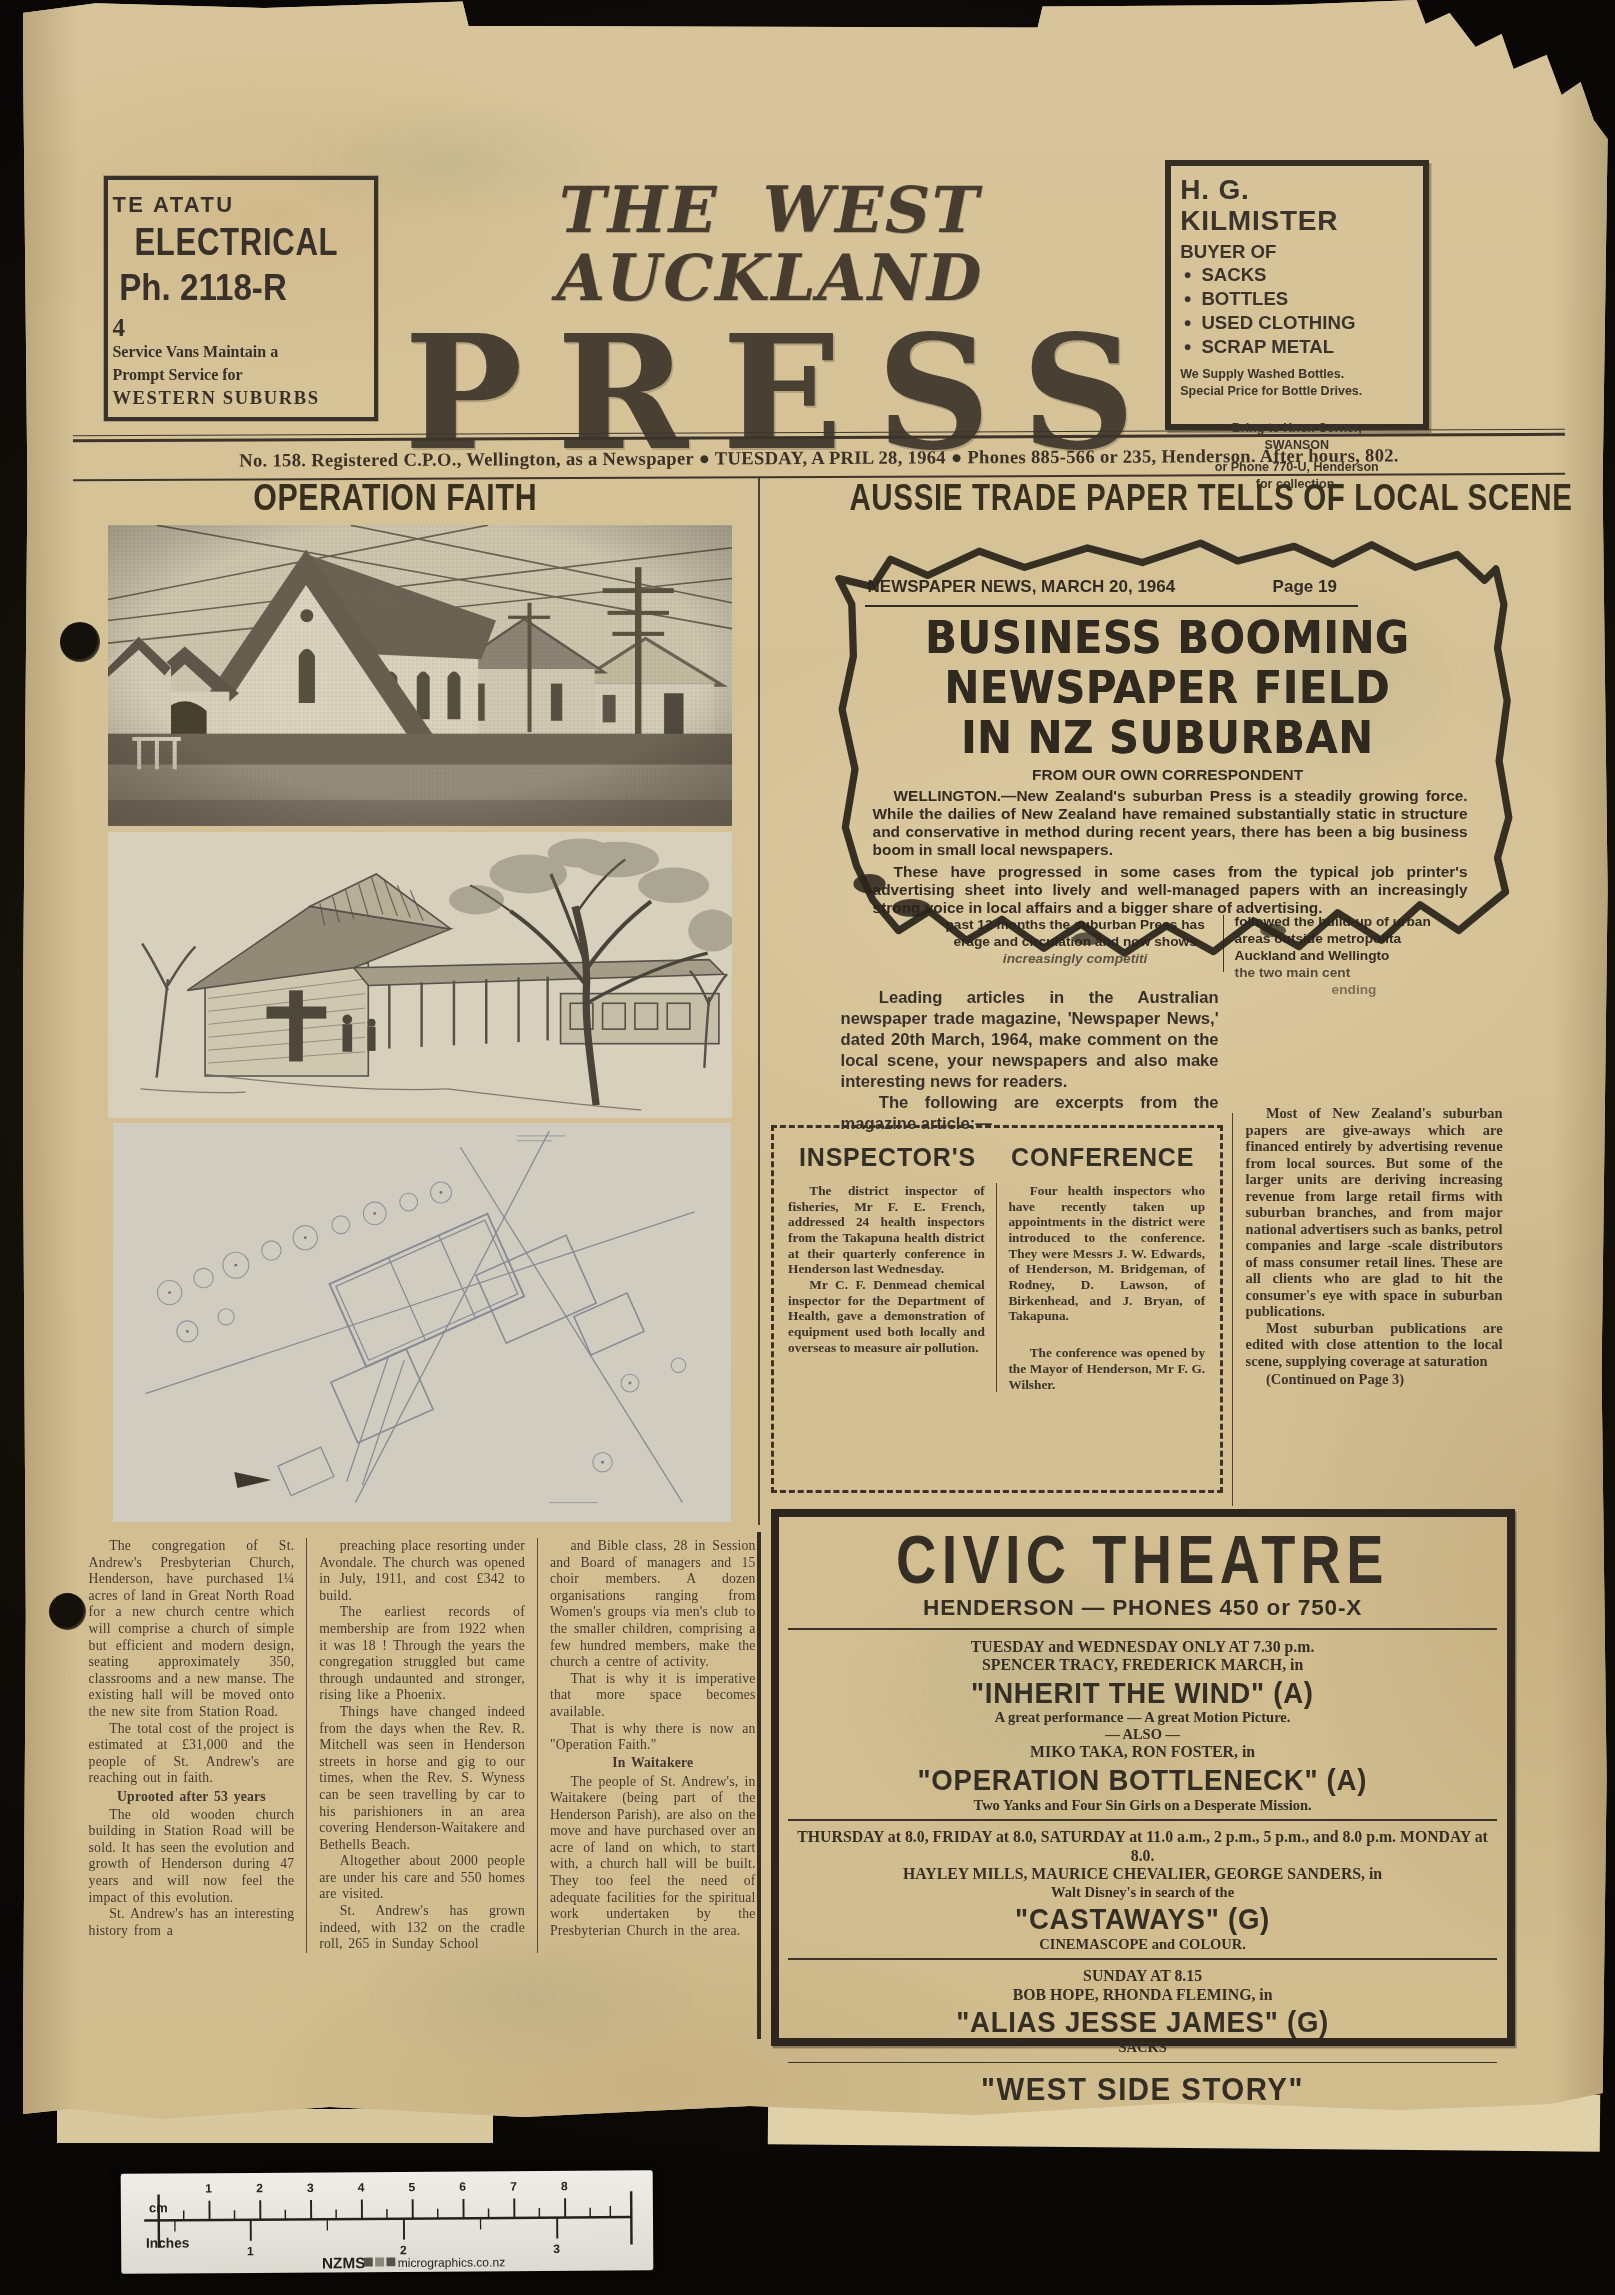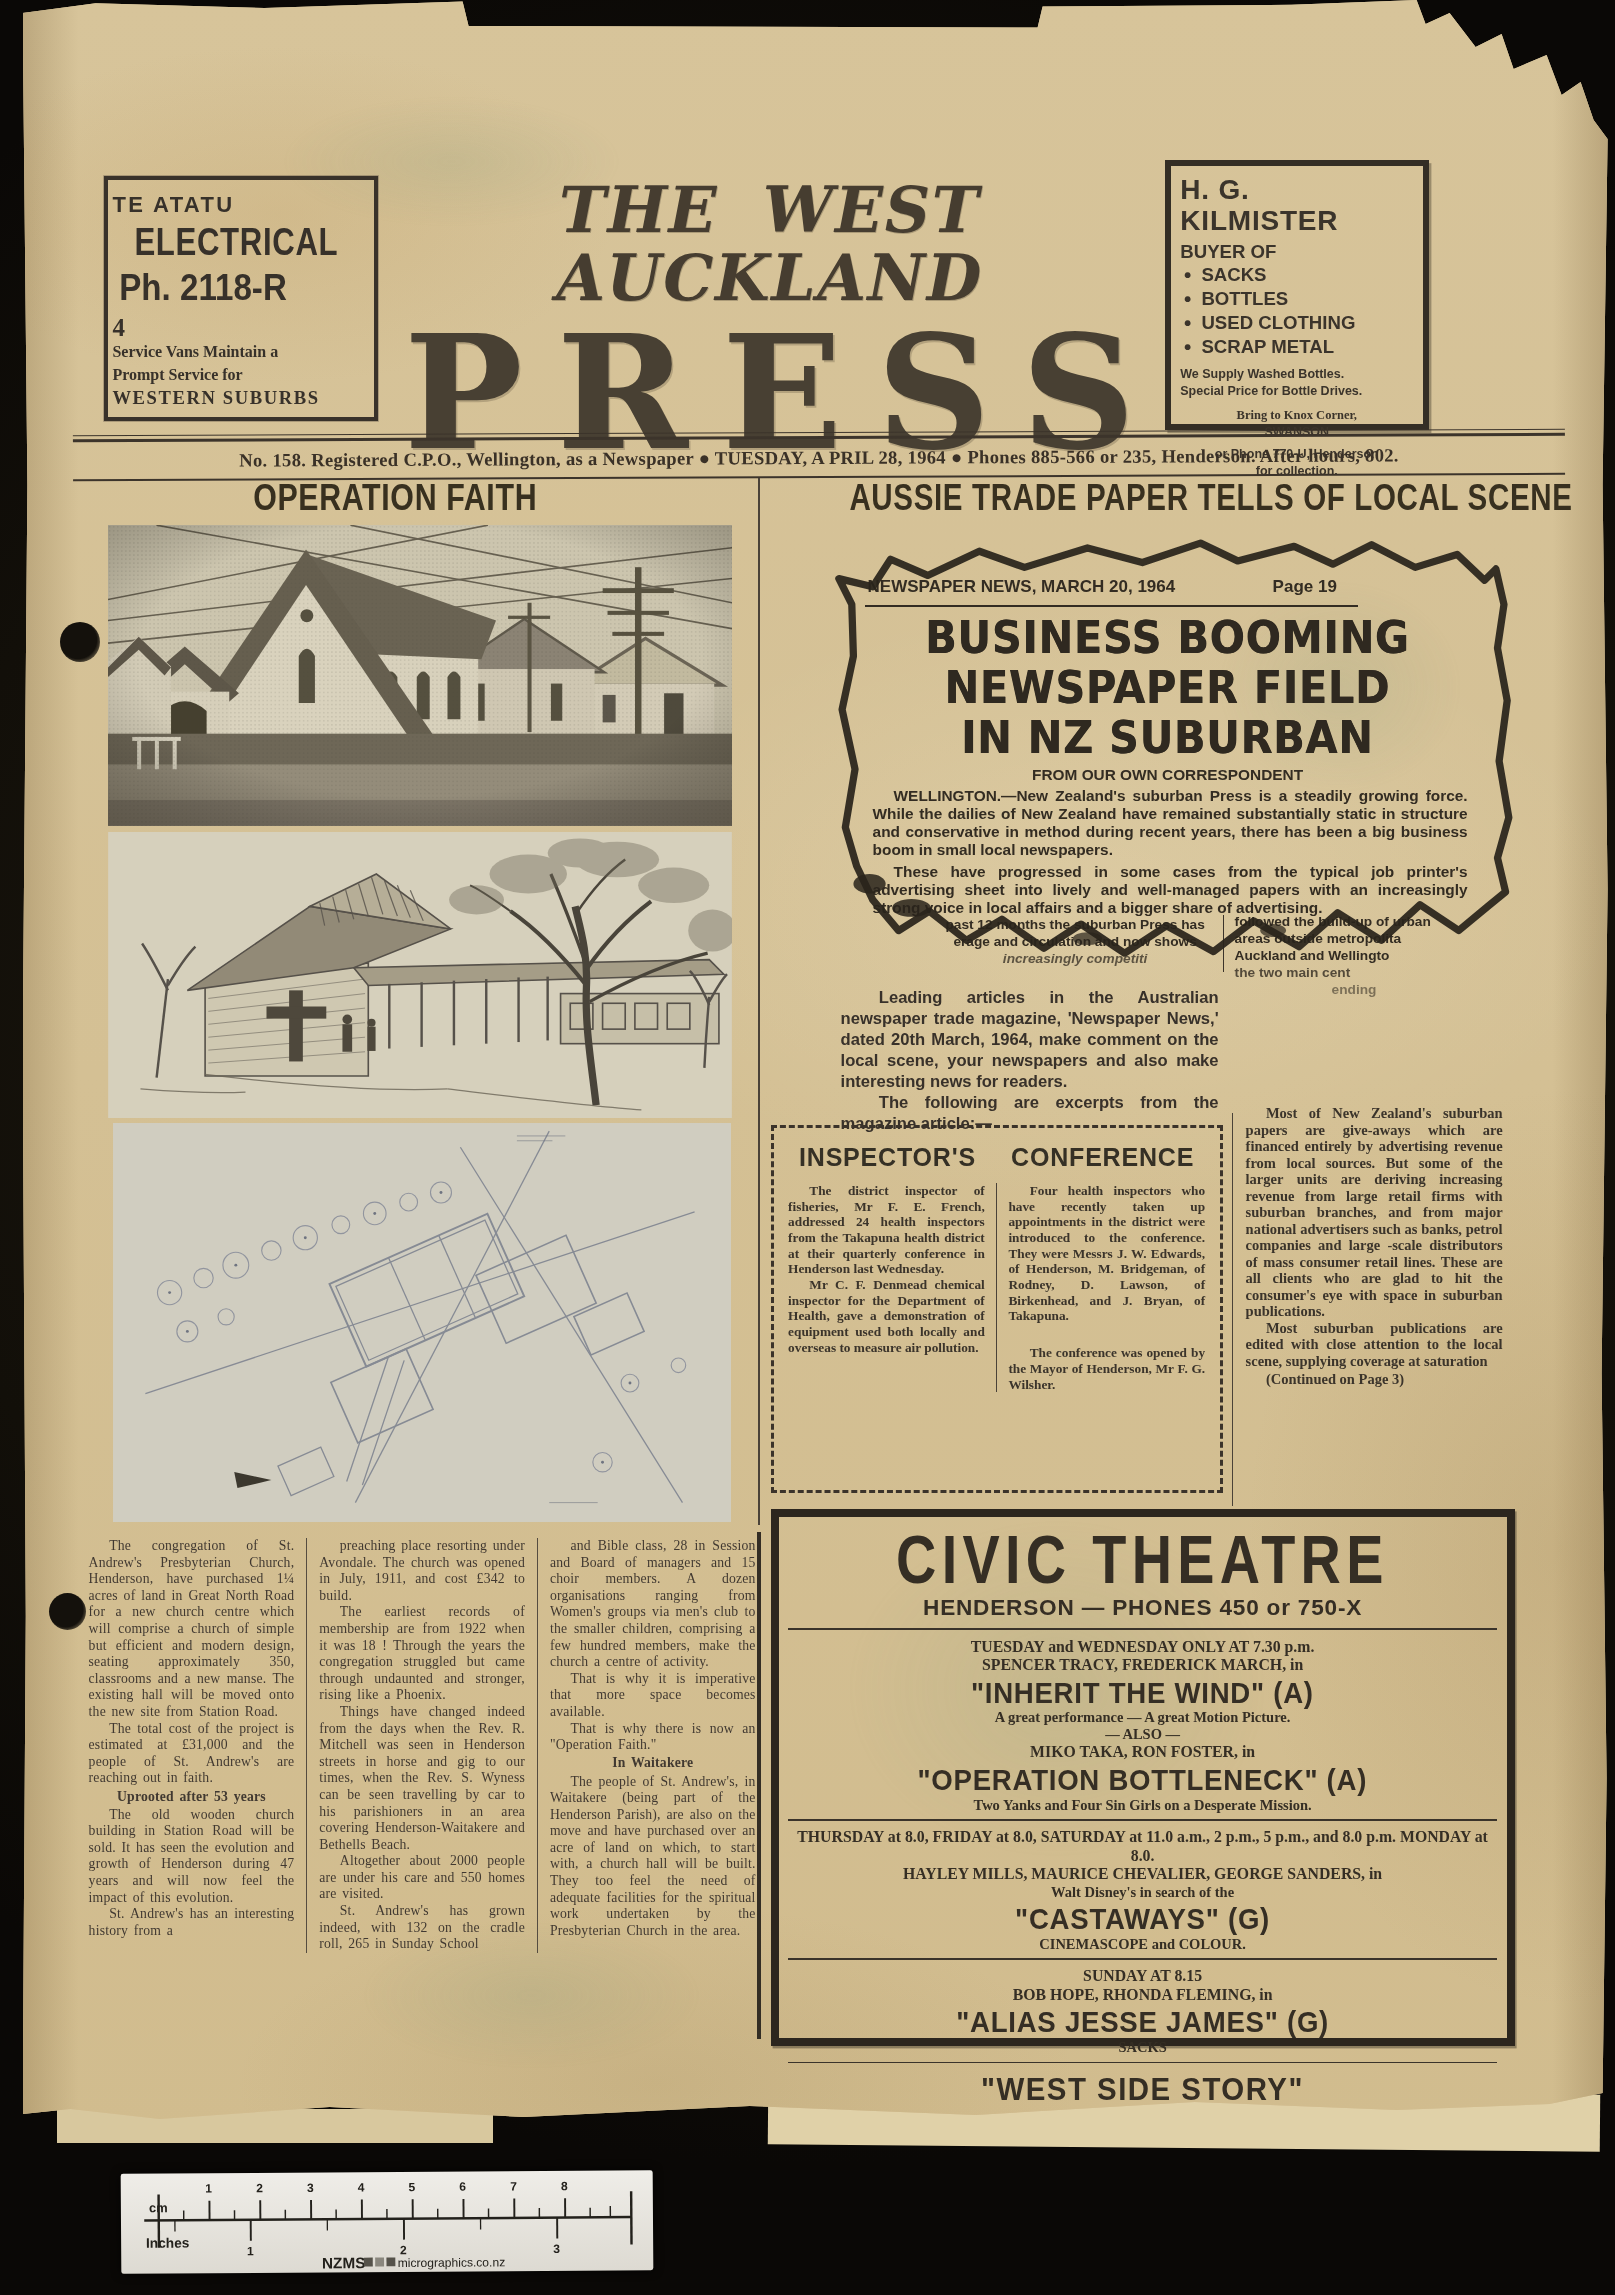--- a/index.html
+++ b/index.html
@@ -130,21 +130,21 @@
       <div class="it">
           <span class="blt">●</span>
           <span>USED CLOTHING</span>
         </div>
       <div class="it">
           <span class="blt">●</span>
           <span>SCRAP METAL</span>
         </div>
       <div class="nt" style="margin-top:8px;">We Supply Washed Bottles.</div>
       <div class="nt">Special Price for Bottle Drives.</div>
-      <div class="nt ctr" style="margin-top:8px;font-family:Liberation Serif, serif;">Bring to Knox Corner,</div>
+      <div class="nt ctr" style="margin-top:21px;">Bring to Knox Corner,</div>
       <div class="nt ctr">SWANSON</div>
       <div class="nt ctr" style="margin-top:6.5px;">or Phone 770-U, Henderson</div>
       <div class="nt ctr">for collection.</div>
     </div>
 
     <div id="dateline" class="abs" style="left:50px;top:436px;width:1492px;">
       <div class="dl ctr">No. 158.  Registered C.P.O., Wellington, as a Newspaper ● TUESDAY, A PRIL 28, 1964 ● Phones 885-566 or 235, Henderson.  After hours, 802.</div>
     </div>
 
     <div class="abs vrule noi" style="left:735px;top:478px;width:2.4px;height:1047px;"></div>

